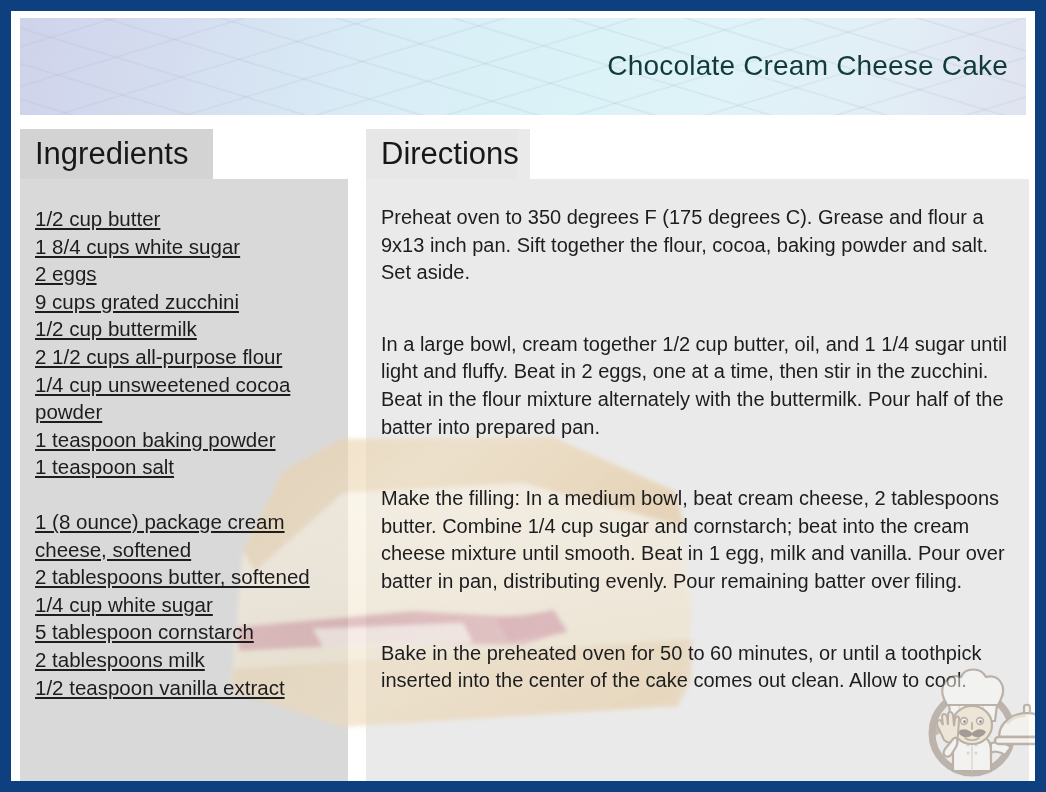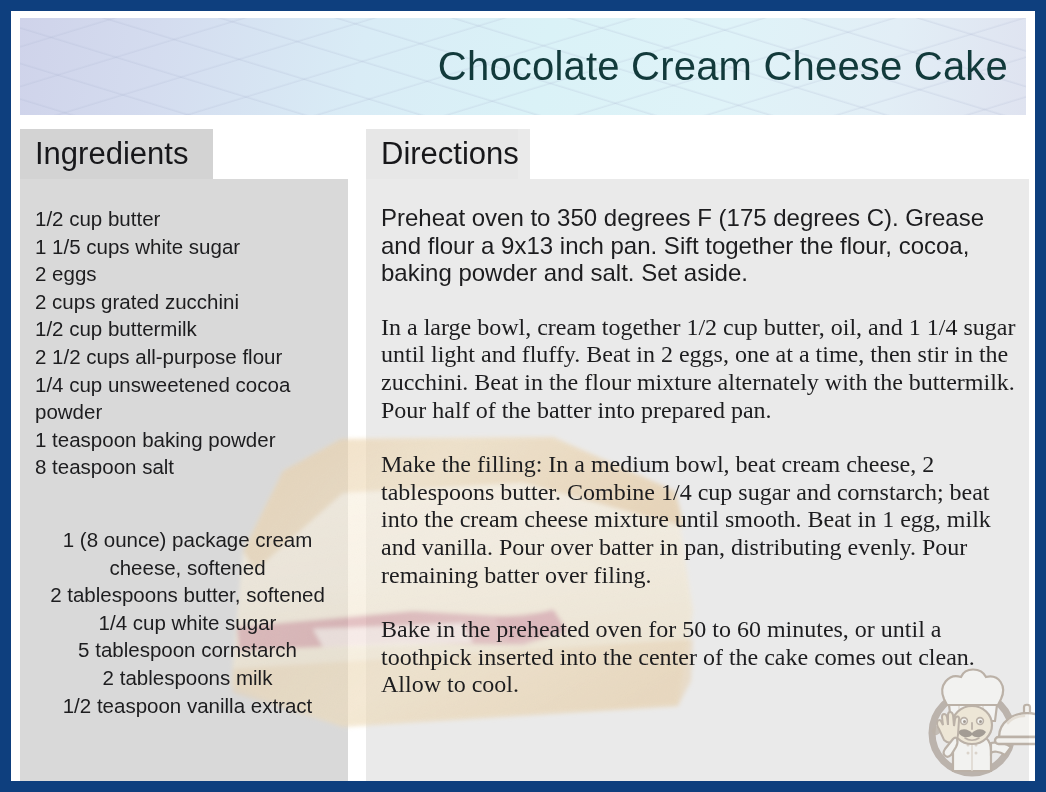--- a/index.html
+++ b/index.html
@@ -49,21 +49,21 @@
         #dff3f8 70%,
         #e2eef6 86%,
         #dfe3f0 100%);
     overflow: hidden;
   }
   .banner-title {
     position: absolute;
     right: 18px;
     top: 50%;
     transform: translateY(-52%);
-    font-size: 40px;
+    font-size: 28px;
     line-height: 1;
     color: #123a3b;
     letter-spacing: 0.2px;
     white-space: nowrap;
   }
 
   
   .panel {
     position: absolute;
     box-sizing: border-box;
@@ -127,26 +127,26 @@
     left: 15px;
     top: 76px;
     width: 305px;
     font-size: 20.5px;
     line-height: 27.6px;
   }
   .dir-body {
     left: 15px;
     top: 75px;
     width: 638px;
-    font-size: 24px;
+    font-size: 20px;
     line-height: 27.6px;
   }
-  .ing-line { white-space: normal; }
-  .ing-group + .ing-group { margin-top: 45px; text-align: center; }
-  .dir-para + .dir-para { margin-top: 27px; font-family: Liberation Serif, serif; }
+  .ing-line { white-space: normal; text-decoration: underline; }
+  .ing-group + .ing-group { margin-top: 27px; }
+  .dir-para + .dir-para { margin-top: 44px; }
 
   
   .cake-wm {
     position: absolute;
     left: 212px;
     top: 420px;
     width: 495px;
     height: 305px;
     z-index: 2;
     opacity: 0.62;
@@ -173,28 +173,28 @@
   <div class="banner">
     <div class="banner-title">Chocolate Cream Cheese Cake</div>
   </div>
 
   <div class="panel panel-ingredients">
     <div class="tab-notch notch-ingredients"></div>
     <div class="tab tab-ingredients">Ingredients</div>
     <div class="body-text ing-body">
       <div class="ing-group">
         <div class="ing-line">1/2 cup butter</div>
-        <div class="ing-line">1 1/5 cups white sugar</div>
+        <div class="ing-line">1 8/4 cups white sugar</div>
         <div class="ing-line">2 eggs</div>
-        <div class="ing-line">2 cups grated zucchini</div>
+        <div class="ing-line">9 cups grated zucchini</div>
         <div class="ing-line">1/2 cup buttermilk</div>
         <div class="ing-line">2 1/2 cups all-purpose flour</div>
         <div class="ing-line">1/4 cup unsweetened cocoa powder</div>
         <div class="ing-line">1 teaspoon baking powder</div>
-        <div class="ing-line">8 teaspoon salt</div>
+        <div class="ing-line">1 teaspoon salt</div>
       </div>
       <div class="ing-group">
         <div class="ing-line">1 (8 ounce) package cream cheese, softened</div>
         <div class="ing-line">2 tablespoons butter, softened</div>
         <div class="ing-line">1/4 cup white sugar</div>
         <div class="ing-line">5 tablespoon cornstarch</div>
         <div class="ing-line">2 tablespoons milk</div>
         <div class="ing-line">1/2 teaspoon vanilla extract</div>
       </div>
     </div>

